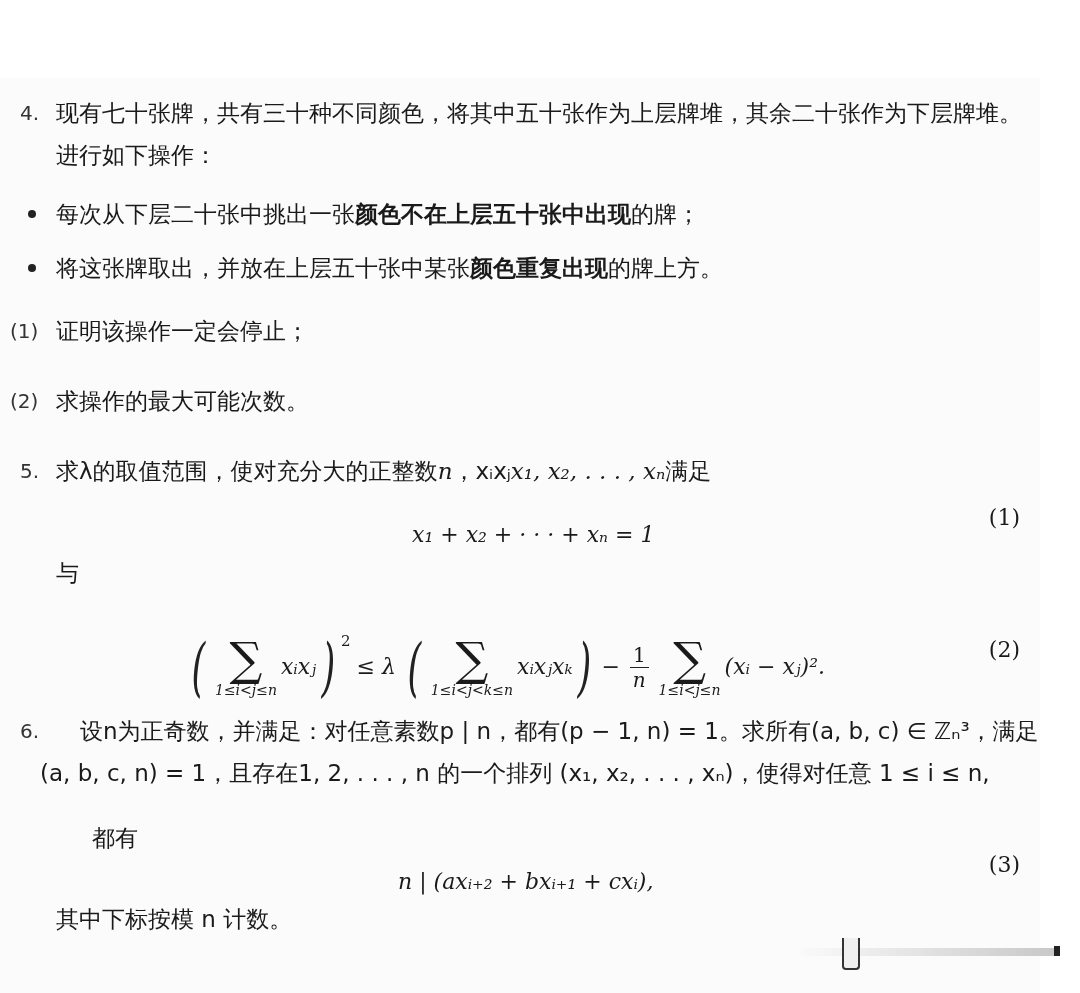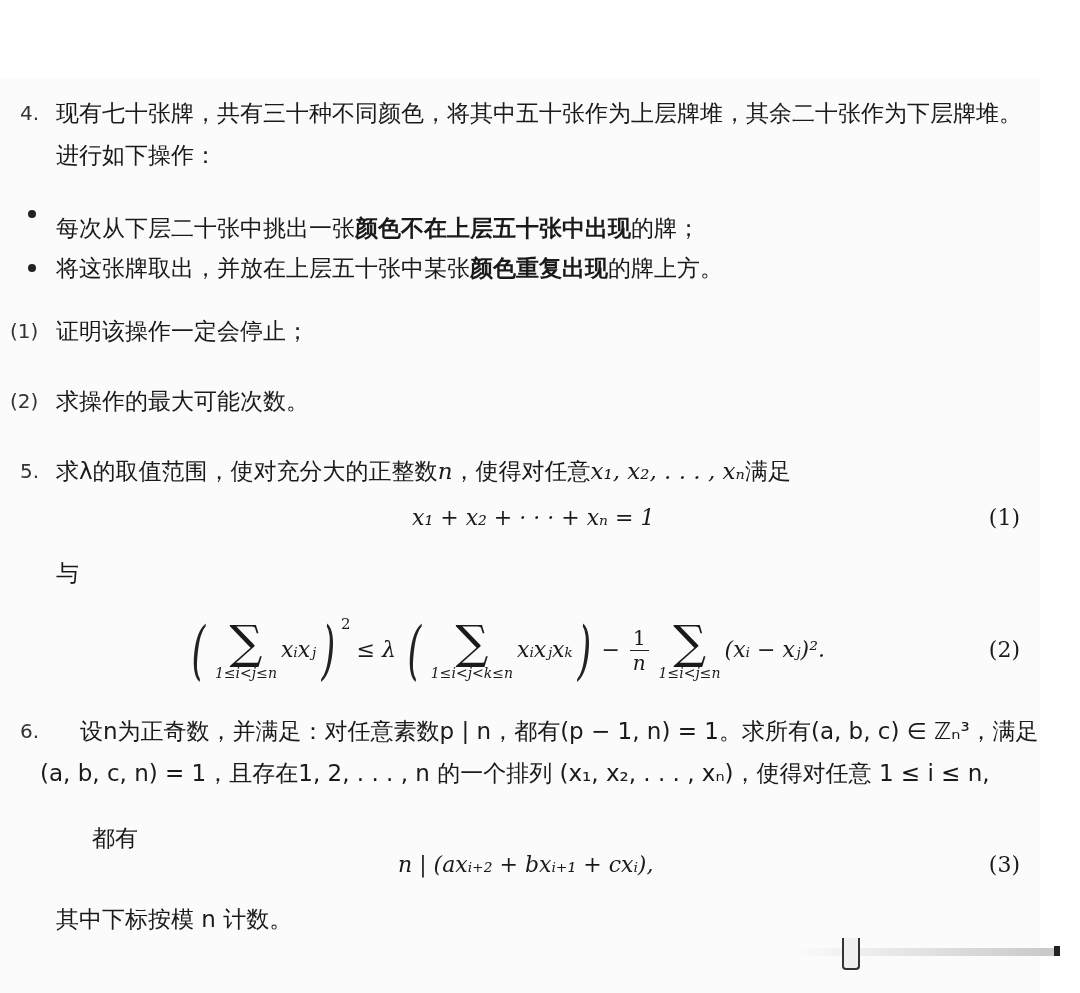--- a/index.html
+++ b/index.html
@@ -15,21 +15,21 @@
   }
   .line { position:absolute; font-size:23px; line-height:30px; white-space:nowrap; }
   .num { position:absolute; font-size:20px; line-height:30px; color:#333; }
   .bullet {
     position:absolute; width:8px; height:8px; border-radius:50%; background:#222;
   }
   b { font-weight:bold; }
   .math { font-family:"DejaVu Serif","Liberation Serif",serif; font-style:italic; }
   .up { font-family:"DejaVu Serif","Liberation Serif",serif; font-style:normal; }
   sub, sup { font-size:0.62em; line-height:0; }
-  .eq { position:absolute; font-family:"DejaVu Serif","Liberation Serif",serif; font-size:22px; line-height:30px; white-space:nowrap; }
+  .eq { position:absolute; font-family:"DejaVu Serif","Liberation Serif",serif; font-size:22px; line-height:30px; white-space:nowrap;margin-top:17px; }
   .eqnum { position:absolute; font-family:"DejaVu Serif","Liberation Serif",serif; font-size:22px; line-height:30px; right:60px; }
   .bigparen { font-family:"DejaVu Serif","Liberation Serif",serif; font-size:64px; font-weight:100; display:inline-block; transform:scaleX(0.55); vertical-align:middle; color:#222; }
   .sumblk { display:inline-flex; flex-direction:column; align-items:center; vertical-align:middle; margin:0 4px; }
   .sumsig { font-size:46px; line-height:46px; font-style:normal; }
   .sumlim { font-size:14px; line-height:16px; font-style:italic; }
   .frac { display:inline-flex; flex-direction:column; align-items:center; vertical-align:middle; margin:0 6px; font-size:20px; }
   .frac .top { border-bottom:1px solid #222; padding:0 3px; line-height:24px; font-style:normal; }
   .frac .bot { line-height:24px; font-style:italic; }
   .scrollbar { position:absolute; left:800px; top:938px; width:260px; height:30px; }
   .scroll-track { position:absolute; left:0; top:10px; width:256px; height:8px; background:linear-gradient(90deg,#fafafa,#c8c8c8); }
@@ -39,32 +39,32 @@
 </head>
 <body>
 
 <div class="sheet"></div>
 
 <div class="num" style="left:20px;top:98px;">4.</div>
 <div class="line" style="left:56px;top:98px;">现有七十张牌，共有三十种不同颜色，将其中五十张作为上层牌堆，其余二十张作为下层牌堆。</div>
 <div class="line" style="left:56px;top:140px;">进行如下操作：</div>
 
 <div class="bullet" style="left:28px;top:210px;"></div>
-<div class="line" style="left:56px;top:213px;"><span>每次从下层二十张中挑出一张</span><b>颜色不在上层五十张中出现</b><span>的牌；</span></div>
+<div class="line" style="left:56px;top:199px;"><span>每次从下层二十张中挑出一张</span><b>颜色不在上层五十张中出现</b><span>的牌；</span></div>
 
 <div class="bullet" style="left:28px;top:264px;"></div>
 <div class="line" style="left:56px;top:253px;"><span>将这张牌取出，并放在上层五十张中某张</span><b>颜色重复出现</b><span>的牌上方。</span></div>
 
 <div class="num" style="left:10px;top:316px;">(1)</div>
 <div class="line" style="left:56px;top:316px;text-align:right;">证明该操作一定会停止；</div>
 <div class="num" style="left:10px;top:386px;">(2)</div>
 <div class="line" style="left:56px;top:386px;">求操作的最大可能次数。</div>
 
 <div class="num" style="left:20px;top:456px;">5.</div>
-<div class="line" style="left:56px;top:456px;"><span>求λ的取值范围，使对充分大的正整数</span><span class="math">n</span><span>，使得对任意</span><span class="math">x₁, x₂, . . . , xₙ</span><span>满足</span></div>
+<div class="line" style="left:56px;top:456px;"><span>求λ的取值范围，使对充分大的正整数</span><span class="math">n</span><span>，xᵢxⱼ</span><span class="math">x₁, x₂, . . . , xₙ</span><span>满足</span></div>
 
 <div class="eq math" style="left:412px;top:503px;">x₁ + x₂ + · · · + xₙ = 1</div>
 <div class="eqnum" style="top:503px;">(1)</div>
 
 <div class="line" style="left:56px;top:558px;">与</div>
 
 <div class="eq math" style="left:186px;top:610px;height:80px;display:flex;align-items:center;">
   <span class="bigparen">(</span>
   <span class="sumblk">
       <span class="sumsig">∑</span>

